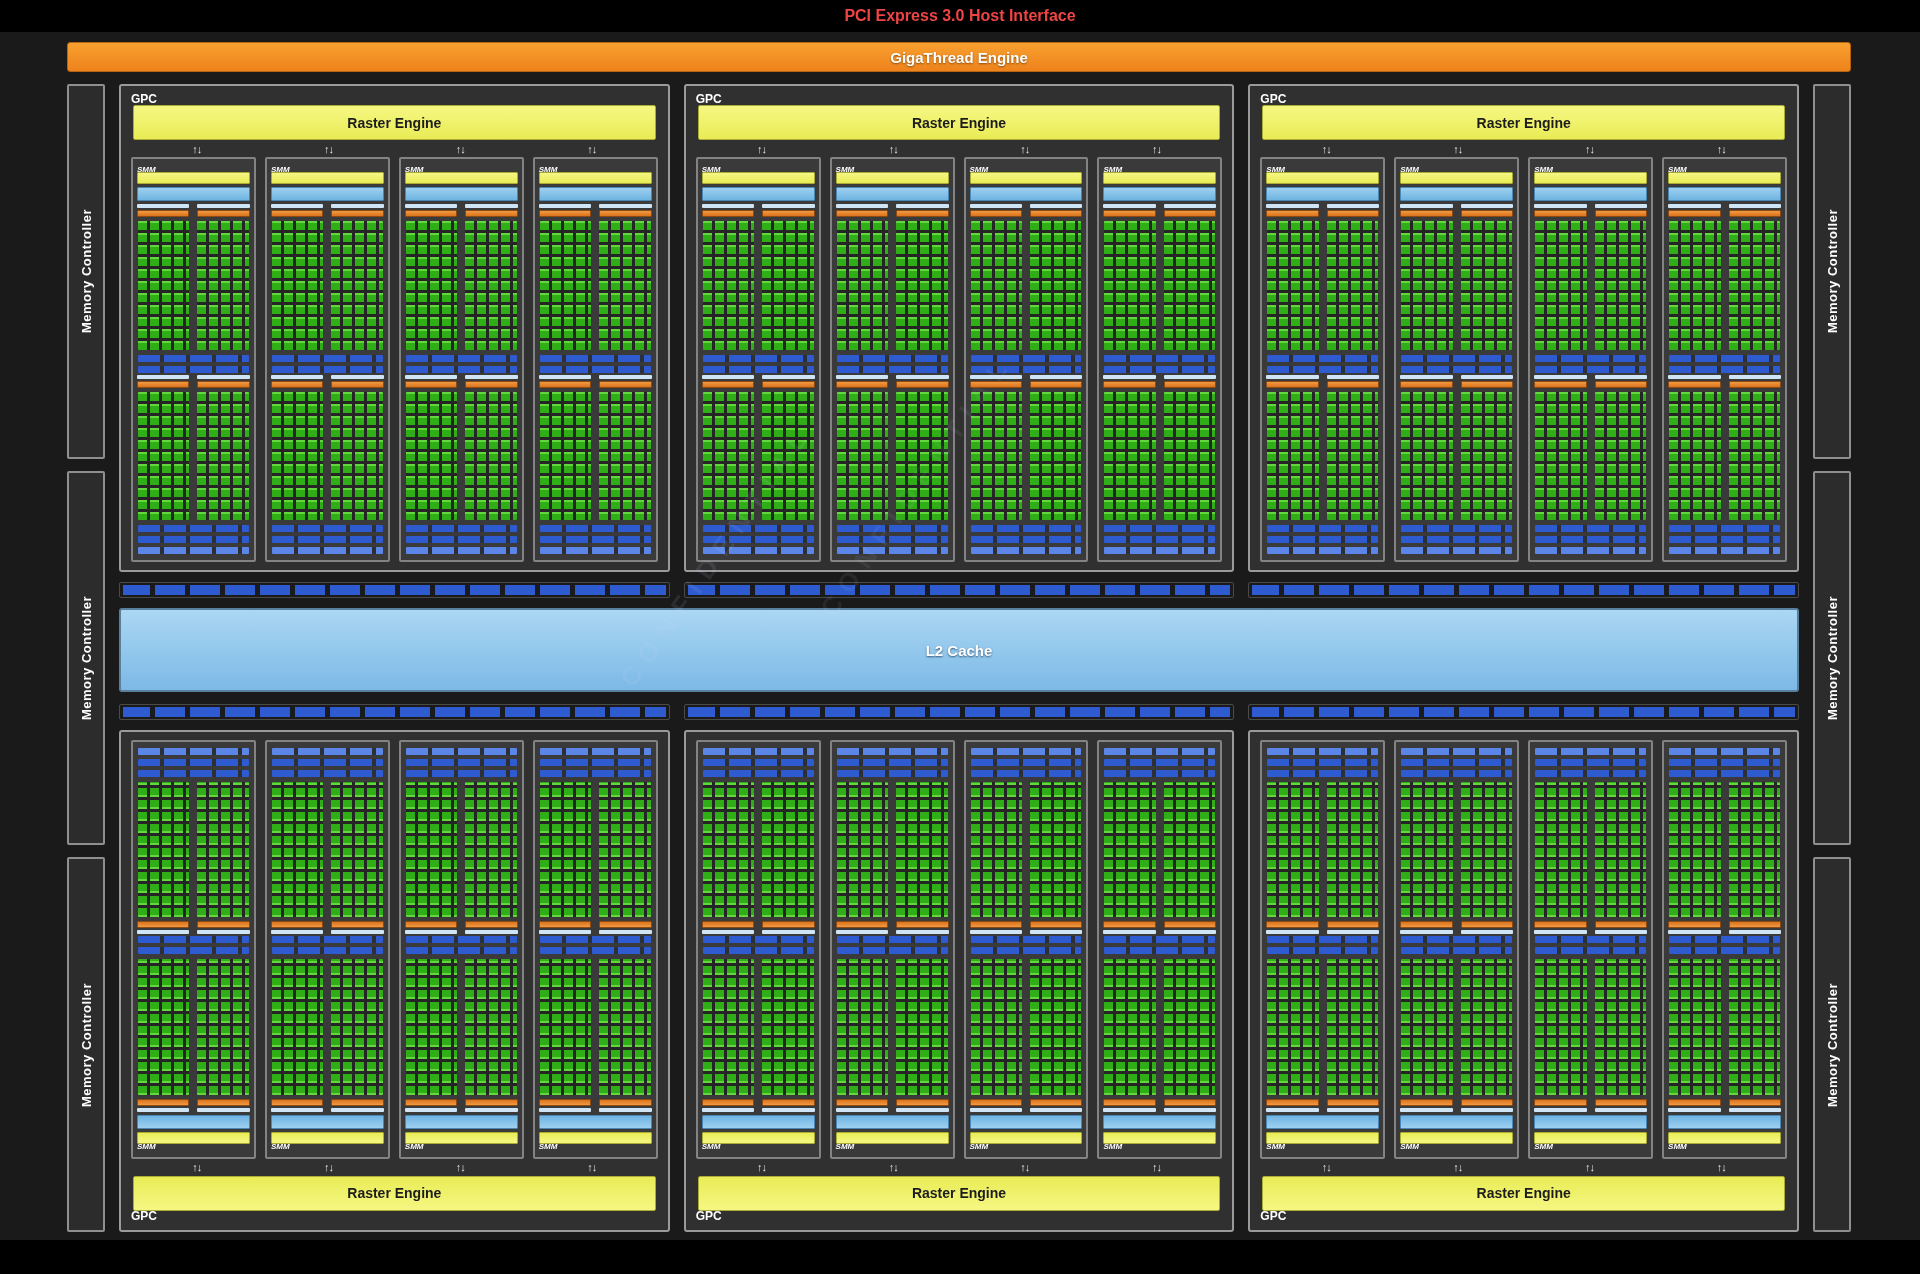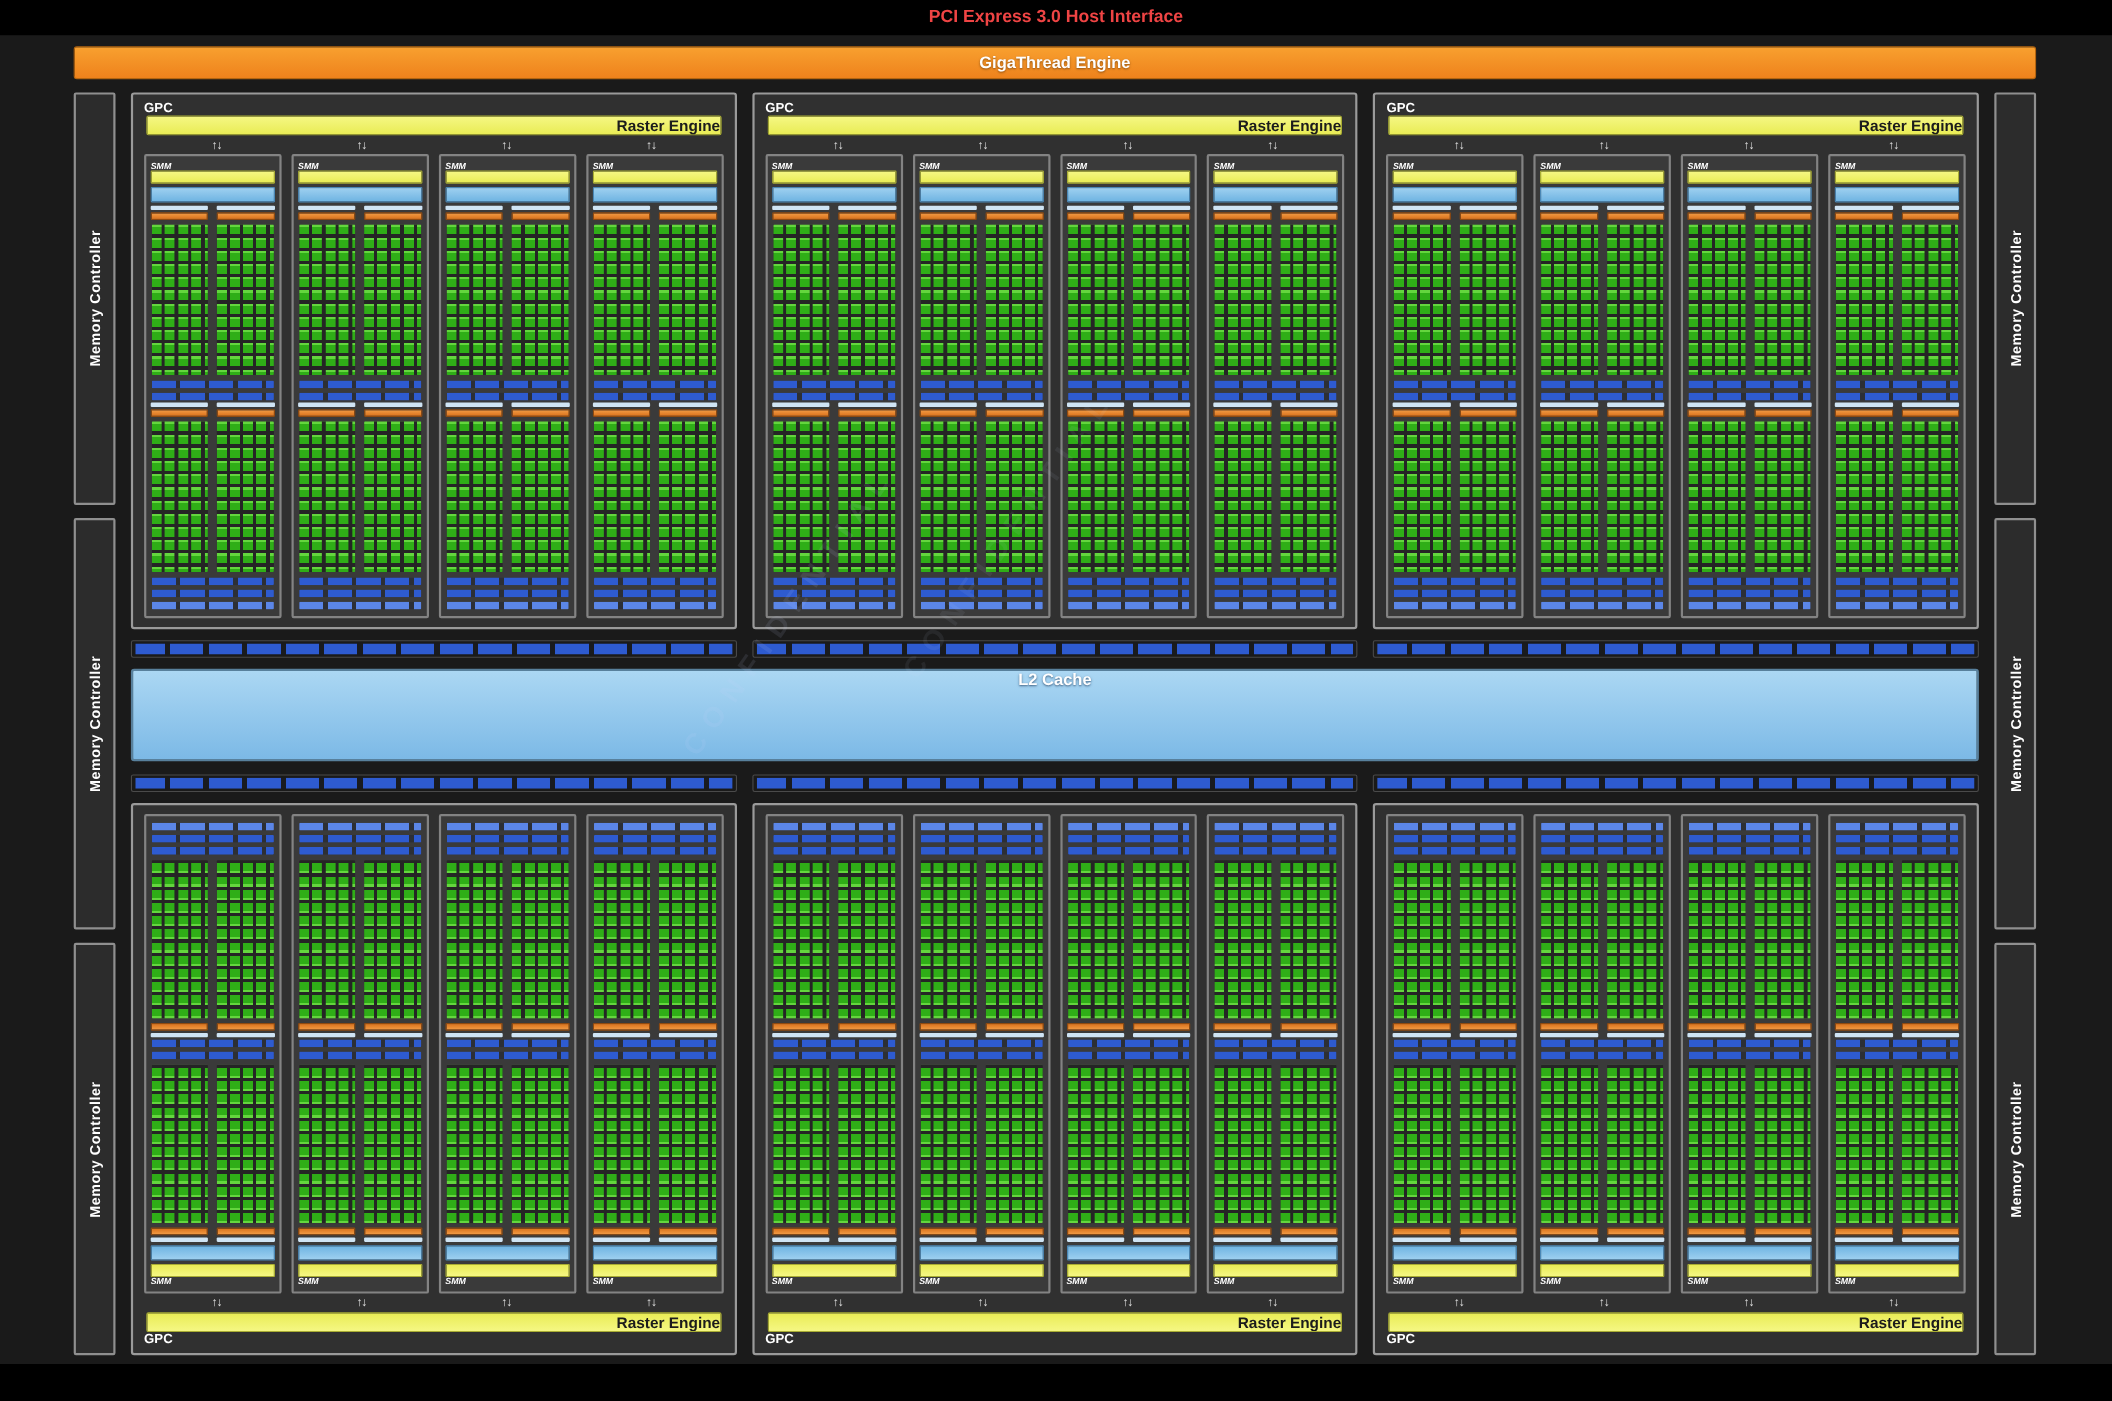--- a/index.html
+++ b/index.html
@@ -27,22 +27,22 @@
   .gpc-row.bottom { flex: 1; height: auto; }
 
   .gpc { flex: 1; background: #303030; border: 2px solid #9a9a9a; border-radius: 3px;
     padding: 4px 10px 8px; display: flex; flex-direction: column; min-width: 0; }
   .gpc.flip { transform: scaleY(-1); }
   .txt { display: inline-block; }
   .flip .txt { transform: scaleY(-1); }
 
   .gpc-label-row { height: 15px; line-height: 15px; }
   .gpc-label-row .txt { color: #fff; font-weight: bold; font-size: 12px; }
-  .raster-bar { height: 18px; margin: 0 2px; background: linear-gradient(#f5f783, #e9ec55);
-    border: 1px solid #a9ad33; border-radius: 2px; display: flex; align-items: center; justify-content: flex-end; }
+  .raster-bar { height: 35px; margin: 0 2px; background: linear-gradient(#f5f783, #e9ec55);
+    border: 1px solid #a9ad33; border-radius: 2px; display: flex; align-items: center; justify-content: center; }
   .raster-bar .txt { color: #1c1c1c; font-weight: bold; font-size: 14px; }
   .arrow-row { height: 17px; display: flex; }
   .arrow-cell { flex: 1; text-align: center; line-height: 16px; }
   .arrow-cell .txt { color: #e2e2e2; font-size: 11px; font-weight: bold; letter-spacing: -1px; }
 
   .smm-row { flex: 1; display: flex; gap: 9px; min-height: 0; }
   .smm { flex: 1; background: #3a3a3a; border: 2px solid #838383; border-radius: 2px;
     padding: 2px 4px 4px; display: flex; flex-direction: column; min-width: 0; }
   .smm-label-row { height: 11px; line-height: 11px; font-style: italic; }
   .smm-label-row .txt { color: #fff; font-weight: bold; font-size: 8px; }
@@ -66,21 +66,21 @@
   .dash-row { height: 7px; margin: 2px 1px; flex: none; border-radius: 1px; background-color: #2c2f36;
     background-image: repeating-linear-gradient(90deg, #2e5bd0 0 22px, rgba(0,0,0,0) 22px 26px); }
   .dash-row.bright { background-image: repeating-linear-gradient(90deg, #5b86e8 0 22px, rgba(0,0,0,0) 22px 26px); }
 
   .l2-strip { height: 16px; margin: 10px 0; display: flex; gap: 14px; flex: none; }
   .l2-strip-seg { flex: 1; border: 1px solid #4a4a4a; border-radius: 2px; background-color: #191b1f;
     padding: 2px 3px; background-clip: content-box;
     background-image: repeating-linear-gradient(90deg, #2e5bd0 0 30px, rgba(0,0,0,0) 30px 35px); }
 
   .l2-bar { height: 84px; flex: none; background: linear-gradient(#abd7f3, #7cb9e6);
-    border: 2px solid #58809c; border-radius: 3px; display: flex; align-items: flex-start; justify-content: center;
+    border: 2px solid #58809c; border-radius: 3px; display: flex; align-items: center; justify-content: center;
     color: #fff; font-weight: bold; font-size: 15px; text-shadow: 0 1px 2px rgba(30,60,95,.8); margin-bottom: 2px; }
 
   .bottom-bar { position: absolute; left: 0; right: 0; bottom: 0; height: 34px; background: #000; }
 
   .watermark { position: absolute; color: rgba(210,220,255,.10); font-size: 26px; font-weight: bold;
     letter-spacing: 10px; white-space: nowrap; transform: rotate(-55deg); pointer-events: none; z-index: 5; }
   .wm1 { left: 560px; top: 540px; }
   .wm2 { left: 760px; top: 470px; color: rgba(210,220,255,.07); }
 </style>
 </head>

